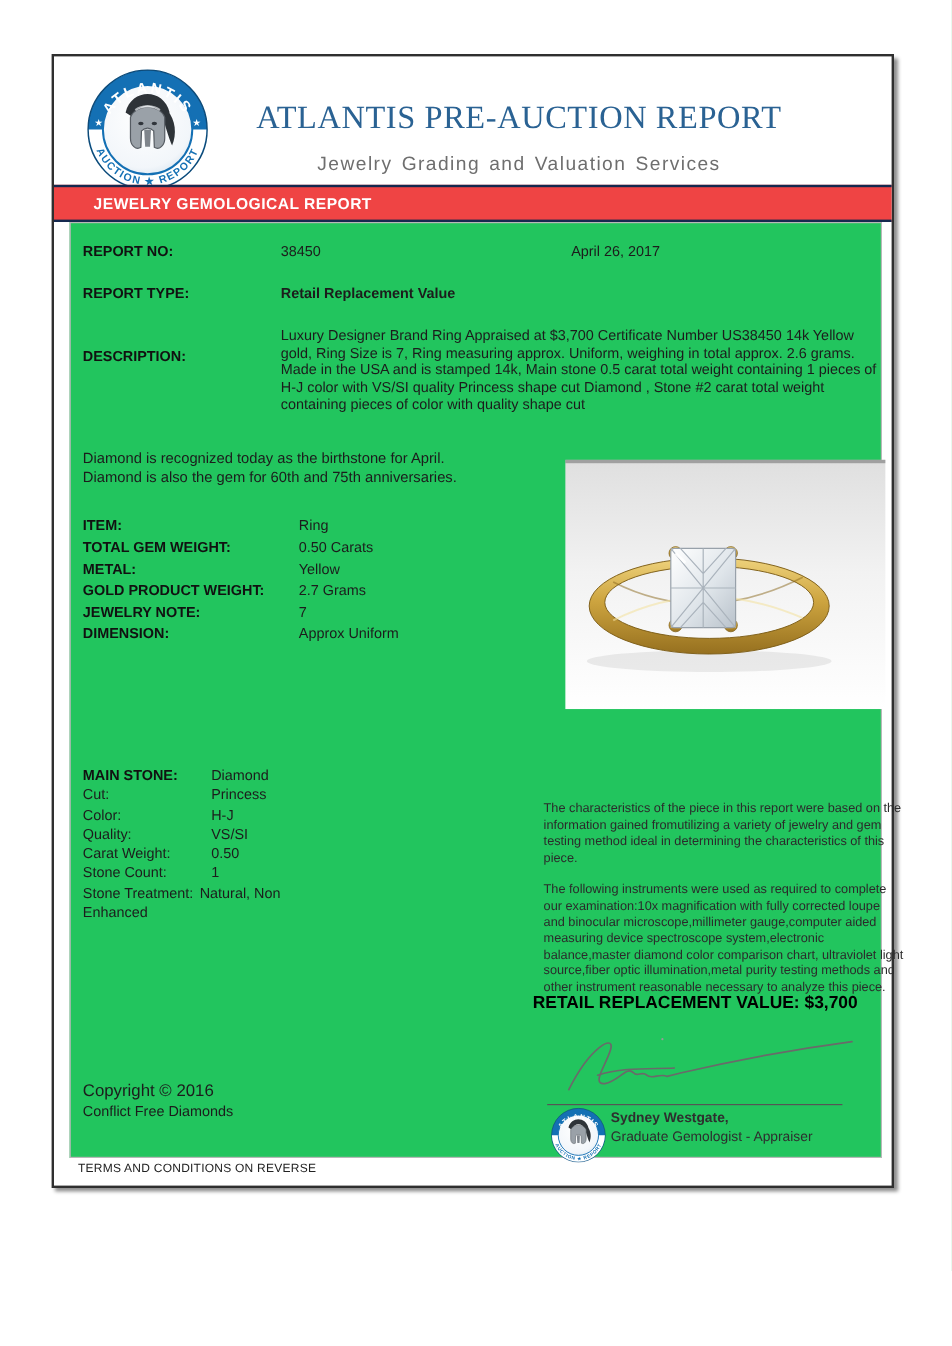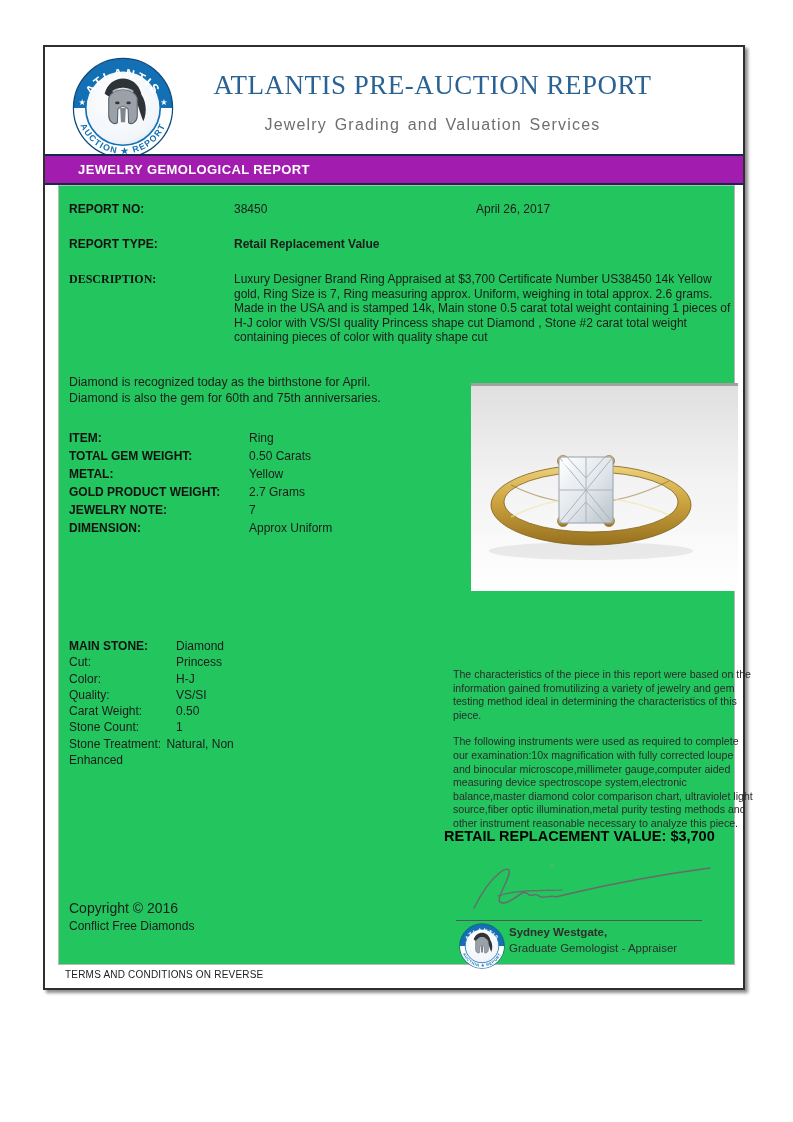--- a/index.html
+++ b/index.html
@@ -5,39 +5,39 @@
   * { margin:0; padding:0; box-sizing:border-box; }
   html,body { width:793px; height:1122px; background:#fff; font-family:"Liberation Sans", sans-serif; color:#1c1c1c; }
   .canvas { position:relative; width:793px; height:1122px; background:#fff; overflow:hidden; }
 
   .frame { position:absolute; left:43px; top:45px; width:702px; height:945px; background:#fff;
            border:2px solid #2f2f2f; box-shadow:3px 3px 3px rgba(0,0,0,0.45); }
 
   
   .logo { position:absolute; left:27px; top:10px; width:102px; height:102px; }
   .badge-logo { position:absolute; left:400px; top:737px; width:46px; height:46px; }
-  .title-wrap { position:absolute; left:150px; top:23px; width:475px; text-align:center; }
+  .title-wrap { position:absolute; left:150px; top:36px; width:475px; text-align:center; }
   .doc-title { font-family:"Liberation Serif", serif; font-size:27px; font-weight:500; color:#2a6293; letter-spacing:0.5px; white-space:nowrap; }
   .doc-subtitle { margin-top:15px; font-size:16px; color:#6e6e6e; letter-spacing:1.2px; word-spacing:2px; }
 
   
-  .banner { position:absolute; left:0; top:107px; width:698px; height:31px; background:#a21caf;
+  .banner { position:absolute; left:0; top:107px; width:698px; height:31px; background:#ef4444;
             border-top:2px solid #15294f; border-bottom:2px solid #15294f;
             color:#fff; font-size:13px; font-weight:bold; letter-spacing:0.4px;
             line-height:27px; padding-left:33px; }
 
   
   .content { position:absolute; left:13px; top:138px; width:677px; height:780px;
              border:1px solid #b8b8b8; background:#22c55e; font-size:12px; }
 
   .lbl { font-weight:bold; color:#111; }
   .row-label { position:absolute; left:10px; }
   .report-no-row   { top:16px; }
   .report-type-row { top:51px; }
-  .desc-row        { top:86px;font-family:Liberation Serif, serif; }
+  .desc-row        { top:104px; }
   .val-col { position:absolute; left:175px; }
   .date-col { position:absolute; left:417px; top:16px; }
   .desc-text { position:absolute; left:175px; top:86px; width:497px; line-height:14.5px; }
 
   .birthstone { position:absolute; left:10px; top:189px; width:400px; line-height:15.5px; font-size:12.3px; }
 
   .item-table { position:absolute; left:10px; top:243px; width:390px; }
   .item-row { position:relative; height:18px; line-height:18px; }
   .item-row .iv { position:absolute; left:180px; }
 

